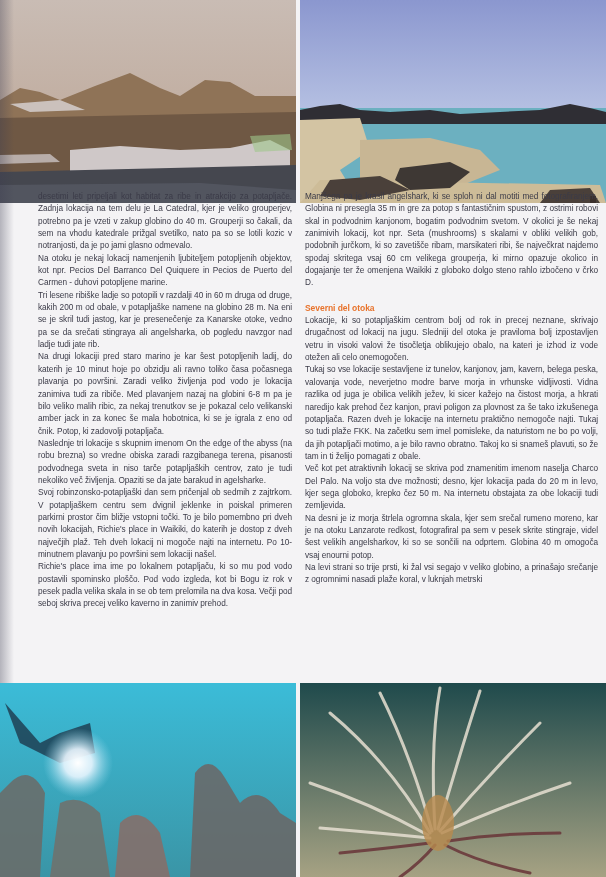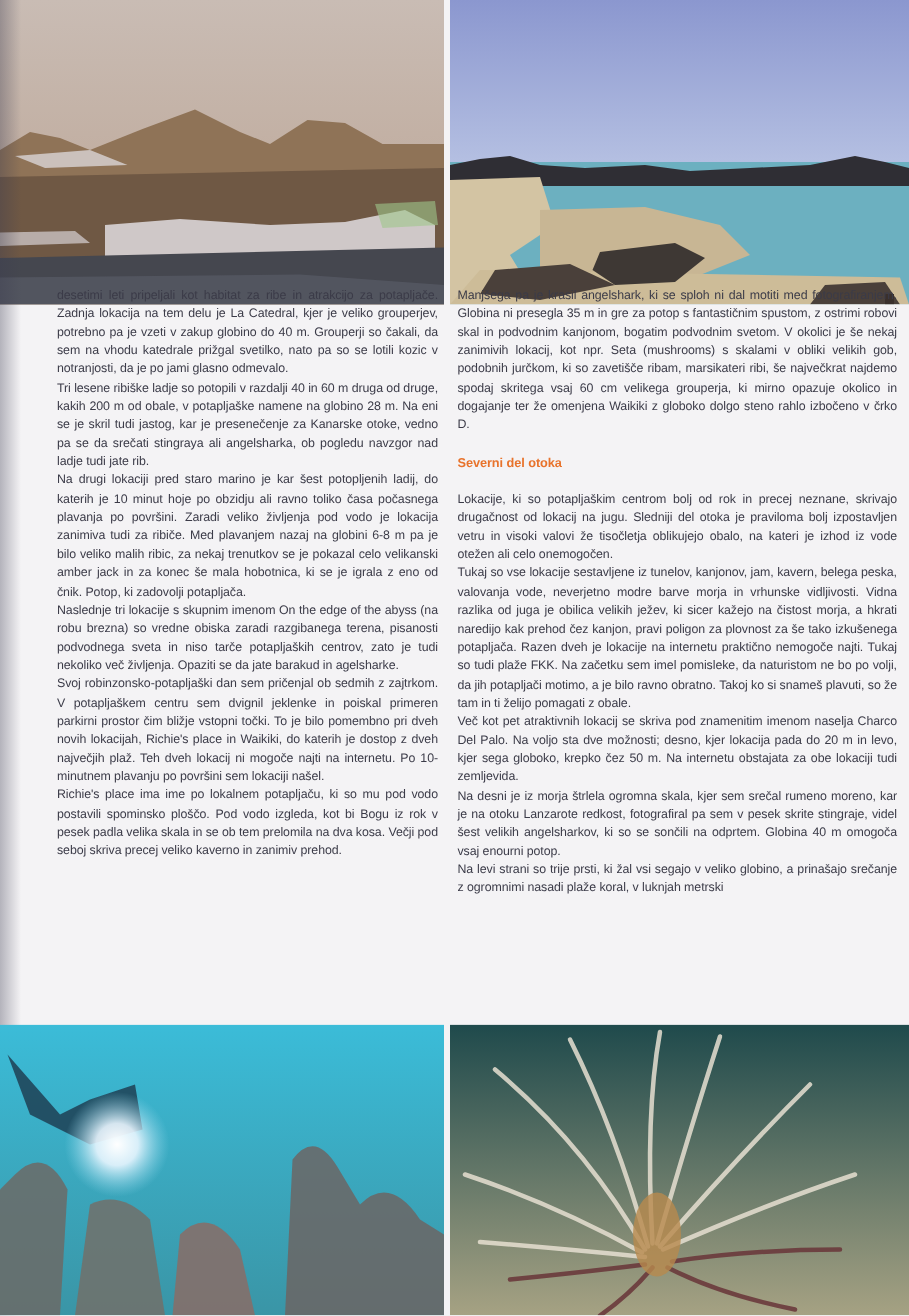--- a/index.html
+++ b/index.html
@@ -24,21 +24,21 @@
     font-size: 8.25px; line-height: 12.35px;
     color: #3b3b48; text-align: justify;
     letter-spacing: -0.05px;
   }
   #col-left { left: 38px; width: 254px; }
   #col-right { left: 305px; width: 293px; }
   .column p { margin: 0; }
   .column p.tail { text-align-last: left; }
   .section-heading {
     color: #e8732c; font-weight: bold; font-size: 8.5px;
-    margin: 12px 0 13px 0;
+    margin: 12px 0 1px 0;
   }
 </style>
 </head>
 <body>
 
 <div class="photo" id="photo-volcano">
   <svg viewBox="0 0 296 203" preserveAspectRatio="none">
     <defs>
       <linearGradient id="vsky" x1="0" y1="0" x2="0" y2="1">
         <stop offset="0" stop-color="#c9bcb4"></stop>
@@ -75,20 +75,21 @@
     <path d="M30 180 L80 176 L110 190 L60 200 L20 196Z" fill="#4a403a"></path>
     <path d="M250 190 L290 188 L300 203 L240 203Z" fill="#4a403a"></path>
     <rect x="290" y="196" width="6" height="7" fill="#3a302c"></rect>
   </svg>
 </div>
 
 <div class="spine"></div>
 
 <div class="column" id="col-left">
   <p>desetimi leti pripeljali kot habitat za ribe in atrakcijo za potapljače. Zadnja lokacija na tem delu je La Catedral, kjer je veliko grouperjev, potrebno pa je vzeti v zakup globino do 40 m. Grouperji so čakali, da sem na vhodu katedrale prižgal svetilko, nato pa so se lotili kozic v notranjosti, da je po jami glasno odmevalo.</p>
+  <p>Na otoku je nekaj lokacij namenjenih ljubiteljem potopljenih objektov, kot npr. Pecios Del Barranco Del Quiquere in Pecios de Puerto del Carmen - duhovi potopljene marine.</p>
   <p>Tri lesene ribiške ladje so potopili v razdalji 40 in 60 m druga od druge, kakih 200 m od obale, v potapljaške namene na globino 28 m. Na eni se je skril tudi jastog, kar je presenečenje za Kanarske otoke, vedno pa se da srečati stingraya ali angelsharka, ob pogledu navzgor nad ladje tudi jate rib.</p>
   <p>Na drugi lokaciji pred staro marino je kar šest potopljenih ladij, do katerih je 10 minut hoje po obzidju ali ravno toliko časa počasnega plavanja po površini. Zaradi veliko življenja pod vodo je lokacija zanimiva tudi za ribiče. Med plavanjem nazaj na globini 6-8 m pa je bilo veliko malih ribic, za nekaj trenutkov se je pokazal celo velikanski amber jack in za konec še mala hobotnica, ki se je igrala z eno od čnik. Potop, ki zadovolji potapljača.</p>
   <p>Naslednje tri lokacije s skupnim imenom On the edge of the abyss (na robu brezna) so vredne obiska zaradi razgibanega terena, pisanosti podvodnega sveta in niso tarče potapljaških centrov, zato je tudi nekoliko več življenja. Opaziti se da jate barakud in agelsharke.</p>
   <p>Svoj robinzonsko-potapljaški dan sem pričenjal ob sedmih z zajtrkom. V potapljaškem centru sem dvignil jeklenke in poiskal primeren parkirni prostor čim bližje vstopni točki. To je bilo pomembno pri dveh novih lokacijah, Richie's place in Waikiki, do katerih je dostop z dveh največjih plaž. Teh dveh lokacij ni mogoče najti na internetu. Po 10-minutnem plavanju po površini sem lokaciji našel.</p>
   <p>Richie's place ima ime po lokalnem potapljaču, ki so mu pod vodo postavili spominsko ploščo. Pod vodo izgleda, kot bi Bogu iz rok v pesek padla velika skala in se ob tem prelomila na dva kosa. Večji pod seboj skriva precej veliko kaverno in zanimiv prehod.</p>
 </div>
 
 <div class="column" id="col-right">
   <p>Manjšega pa je krasil angelshark, ki se sploh ni dal motiti med fotografiranjem. Globina ni presegla 35 m in gre za potop s fantastičnim spustom, z ostrimi robovi skal in podvodnim kanjonom, bogatim podvodnim svetom. V okolici je še nekaj zanimivih lokacij, kot npr. Seta (mushrooms) s skalami v obliki velikih gob, podobnih jurčkom, ki so zavetišče ribam, marsikateri ribi, še največkrat najdemo spodaj skritega vsaj 60 cm velikega grouperja, ki mirno opazuje okolico in dogajanje ter že omenjena Waikiki z globoko dolgo steno rahlo izbočeno v črko D.</p>
   <div class="section-heading">Severni del otoka</div>

